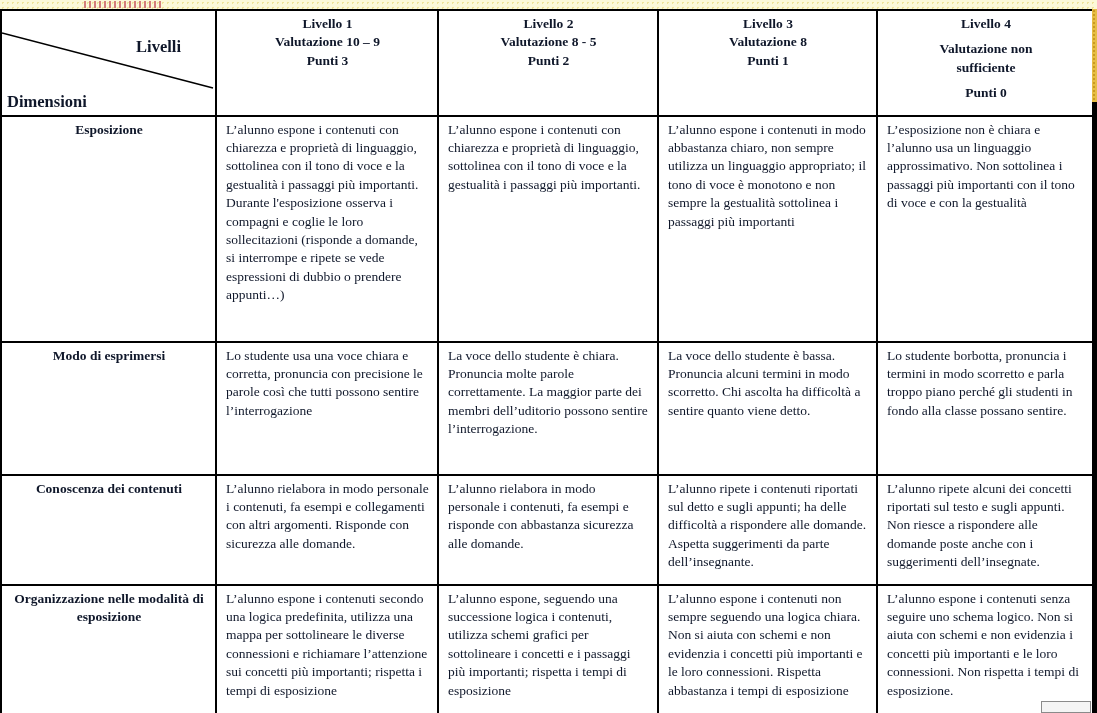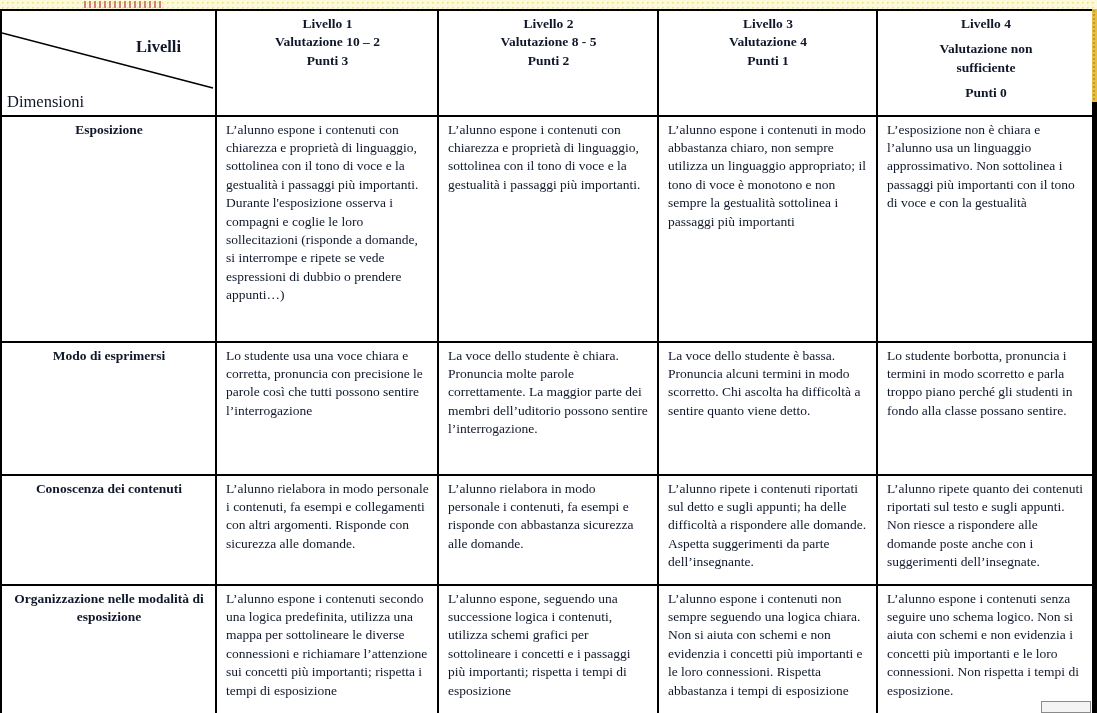--- a/index.html
+++ b/index.html
@@ -38,21 +38,21 @@
   table.rubric td{
     border:2px solid #000;
     vertical-align:top;
     padding:4px 8px 12px 9px;
     font-size:13.5px;line-height:18.4px;color:#0f172a;
     overflow:hidden;
   }
   td.corner{position:relative;padding:0;margin-left:40px;}
   td.corner svg{position:absolute;left:0;top:0;}
   .corner-top{position:absolute;top:27px;right:34px;font-weight:bold;font-size:16.5px;}
-  .corner-bottom{position:absolute;bottom:3px;left:5px;font-weight:normal;font-size:16.5px;}
+  .corner-bottom{position:absolute;bottom:3px;left:5px;font-weight:bold;font-size:16.5px;}
 
   td.colhead{
     text-align:center;font-weight:bold;font-size:15px;line-height:21px;
     padding-top:7px;vertical-align:top;
   }
   td.colhead .narrow{max-width:150px;margin:7px auto;}
   td.rowhead{
     text-align:center;font-weight:bold;font-size:17px;line-height:23px;
     vertical-align:middle;padding:2px 10px;
   }
@@ -87,31 +87,31 @@
         <tr style="height:93px">
       <td class="corner">
         <svg width="215" height="93" viewBox="0 0 215 93" preserveAspectRatio="none">
           <line x1="0" y1="22" x2="211" y2="77" stroke="#000" stroke-width="1.6"></line>
         </svg>
         <span class="corner-top">Livelli</span>
         <span class="corner-bottom">Dimensioni</span>
       </td>
       <td class="colhead">
         <div>Livello 1</div>
-        <div>Valutazione 10 – 2</div>
+        <div>Valutazione 10 – 9</div>
         <div>Punti 3</div>
       </td>
       <td class="colhead">
         <div>Livello 2</div>
         <div>Valutazione 8 - 5</div>
         <div>Punti 2</div>
       </td>
       <td class="colhead">
         <div>Livello 3</div>
-        <div>Valutazione 4</div>
+        <div>Valutazione 8</div>
         <div>Punti 1</div>
       </td>
       <td class="colhead">
         <div>Livello 4</div>
         <div class="narrow">Valutazione non sufficiente</div>
         <div>Punti 0</div>
       </td>
     </tr>
 
     <tr style="height:226px">
@@ -128,21 +128,21 @@
       <td>La voce dello studente è chiara. Pronuncia molte parole correttamente. La maggior parte dei membri dell’uditorio possono sentire l’interrogazione.</td>
       <td>La voce dello studente è bassa. Pronuncia alcuni termini in modo scorretto.  Chi ascolta ha difficoltà a sentire quanto viene detto.</td>
       <td>Lo studente borbotta, pronuncia i termini in modo scorretto e parla troppo piano perché gli studenti in fondo alla classe possano sentire.</td>
     </tr>
 
     <tr style="height:84px">
       <td class="rowhead">Conoscenza dei contenuti</td>
       <td>L’alunno rielabora in modo personale i contenuti, fa esempi e collegamenti con altri argomenti. Risponde con sicurezza alle domande.</td>
       <td>L’alunno rielabora in modo personale i contenuti, fa esempi e risponde con abbastanza sicurezza alle domande.</td>
       <td>L’alunno ripete i contenuti riportati sul detto e sugli appunti; ha delle difficoltà a rispondere alle domande. Aspetta suggerimenti da parte dell’insegnante.</td>
-      <td>L’alunno ripete quanto dei contenuti  riportati sul testo e sugli appunti. Non riesce a rispondere alle domande poste anche con i suggerimenti dell’insegnate.</td>
+      <td>L’alunno ripete alcuni dei concetti  riportati sul testo e sugli appunti. Non riesce a rispondere alle domande poste anche con i suggerimenti dell’insegnate.</td>
     </tr>
 
     <tr style="height:186px">
       <td class="rowhead">Organizzazione nelle modalità di esposizione</td>
       <td>L’alunno espone i contenuti secondo una logica predefinita, utilizza una mappa per sottolineare le diverse connessioni e  richiamare l’attenzione sui concetti più importanti; rispetta i tempi di esposizione</td>
       <td>L’alunno espone, seguendo una successione logica  i contenuti, utilizza schemi grafici per sottolineare i concetti e i passaggi più importanti; rispetta i tempi di esposizione</td>
       <td>L’alunno espone i contenuti non sempre seguendo una logica chiara. Non si aiuta con schemi e non evidenzia i concetti più importanti e le loro connessioni. Rispetta abbastanza i tempi di esposizione</td>
       <td>L’alunno espone i contenuti senza seguire uno schema logico. Non si aiuta con schemi e non evidenzia i concetti più importanti e le loro connessioni. Non rispetta i tempi di esposizione.</td>
     </tr>
   </tbody>

